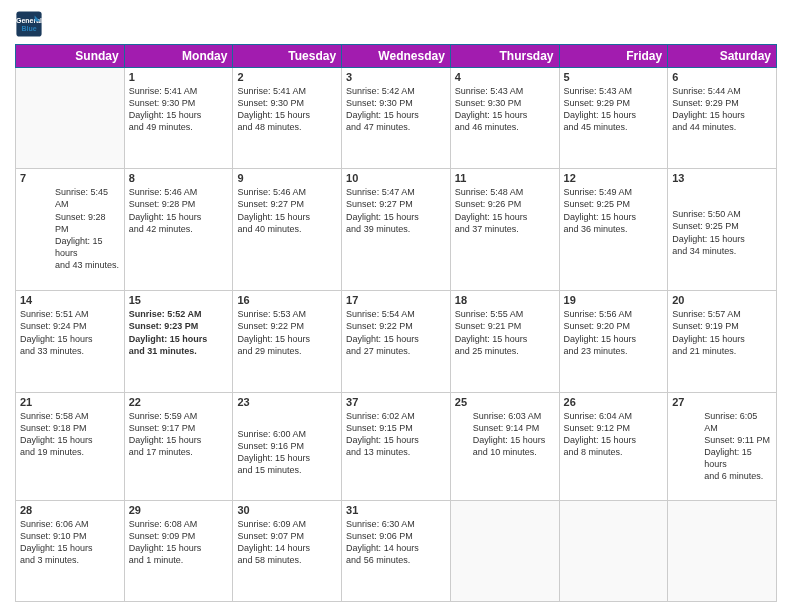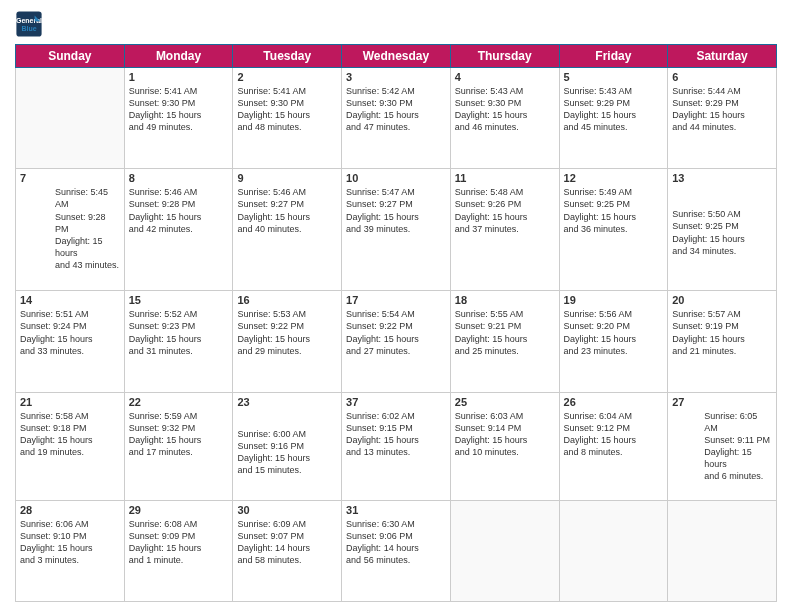--- a/index.html
+++ b/index.html
@@ -52,23 +52,23 @@
       color: #333;
     }
     .calendar {
       flex: 1;
       border: 1px solid #ccc;
       border-collapse: collapse;
       width: 100%;
       table-layout: fixed;
     }
     .calendar th {
-      background-color: #be185d;
+      background-color: #a21caf;
       color: white;
-      text-align: center;
+      text-align: right;
       padding: 4px 5px;
       font-size: 12px;
       border: 1px solid #1a6a9a;
     }
     .calendar td {
       border: 1px solid #ccc;
       vertical-align: top;
       padding: 3px 4px;
       font-size: 9.5px;
       color: #333;
@@ -225,21 +225,21 @@
         <tr>
           <td>
             <span class="day-num">14</span>
             <div class="day-info" style="white-space: pre-line;">Sunrise: 5:51 AM
 Sunset: 9:24 PM
 Daylight: 15 hours
 and 33 minutes.</div>
           </td>
           <td>
             <span class="day-num">15</span>
-            <div class="day-info" style="white-space: pre-line;">Sunrise: 5:52 AM
+            <div class="day-info" style="white-space: pre-line; font-weight: bold;">Sunrise: 5:52 AM
 Sunset: 9:23 PM
 Daylight: 15 hours
 and 31 minutes.</div>
           </td>
           <td>
             <span class="day-num">16</span>
             <div class="day-info" style="white-space: pre-line;">Sunrise: 5:53 AM
 Sunset: 9:22 PM
 Daylight: 15 hours
 and 29 minutes.</div>
@@ -277,41 +277,41 @@
           <td>
             <span class="day-num">21</span>
             <div class="day-info" style="white-space: pre-line;">Sunrise: 5:58 AM
 Sunset: 9:18 PM
 Daylight: 15 hours
 and 19 minutes.</div>
           </td>
           <td>
             <span class="day-num">22</span>
             <div class="day-info" style="white-space: pre-line;">Sunrise: 5:59 AM
-Sunset: 9:32 PM
+Sunset: 9:17 PM
 Daylight: 15 hours
 and 17 minutes.</div>
           </td>
           <td>
             <span class="day-num">23</span>
             <div class="day-info" style="white-space: pre-line; margin-top: 20px;">Sunrise: 6:00 AM
 Sunset: 9:16 PM
 Daylight: 15 hours
 and 15 minutes.</div>
           </td>
           <td>
             <span class="day-num">37</span>
             <div class="day-info" style="white-space: pre-line;">Sunrise: 6:02 AM
 Sunset: 9:15 PM
 Daylight: 15 hours
 and 13 minutes.</div>
           </td>
           <td>
             <span class="day-num">25</span>
-            <div class="day-info" style="white-space: pre-line;">Sunrise: 6:03 AM
+            <div class="day-info" style="white-space: pre-line; margin-left: 18px;">Sunrise: 6:03 AM
 Sunset: 9:14 PM
 Daylight: 15 hours
 and 10 minutes.</div>
           </td>
           <td>
             <span class="day-num">26</span>
             <div class="day-info" style="white-space: pre-line;">Sunrise: 6:04 AM
 Sunset: 9:12 PM
 Daylight: 15 hours
 and 8 minutes.</div>

